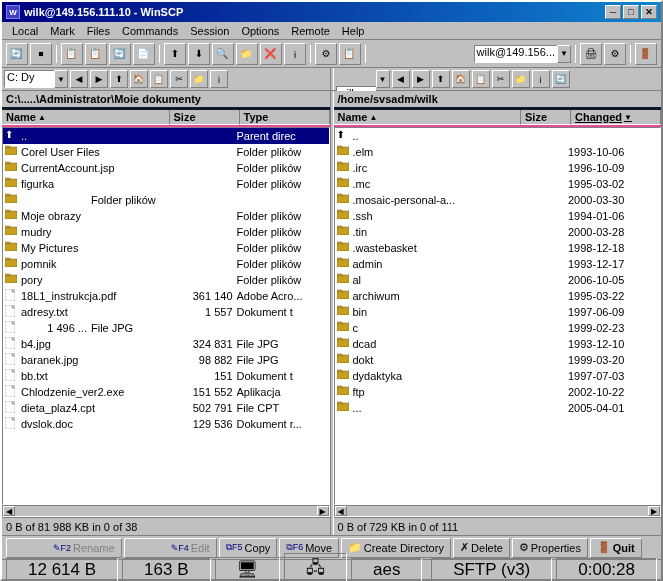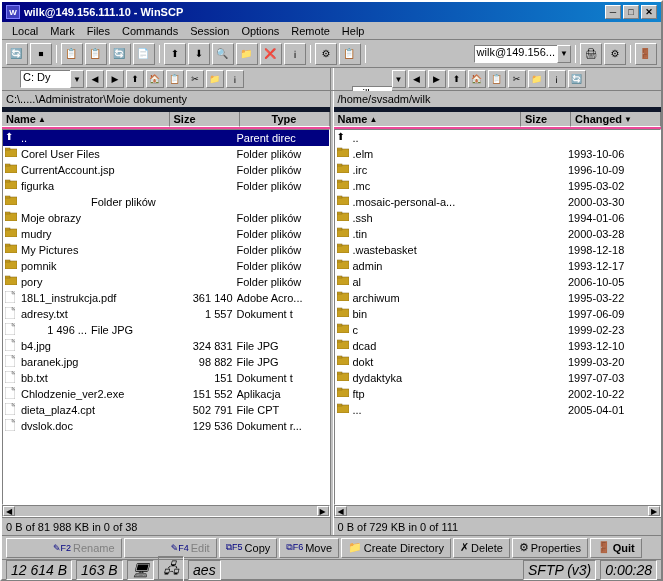--- a/index.html
+++ b/index.html
@@ -131,22 +131,22 @@
     .panel {
       display: flex;
       flex-direction: column;
       flex: 1;
       overflow: hidden;
     }
     .panel-path {
       background: #c0c0c0;
       padding: 2px 4px;
       font-size: 11px;
-      font-weight: normal;
-      border-bottom: 5px solid #0f172a;
+      font-weight: bold;
+      border-bottom: 3px solid #0f172a;
       flex-shrink: 0;
     }
     .panel-header {
       display: flex;
       background: #c0c0c0;
       border-bottom: 2px solid #ec4899;
       flex-shrink: 0;
     }
     .col-header {
       padding: 1px 4px;
@@ -270,26 +270,25 @@
       background: #c0c0c0;
       display: flex;
       align-items: center;
       padding: 1px 4px;
       height: 20px;
       flex-shrink: 0;
       border-top: 1px solid #808080;
       gap: 4px;
     }
     .status-item {
-      padding: 1px 4px;
-      font-size: 14px;
+      padding: 1px 21px;
+      font-size: 17px;
       border: 1px solid;
       border-color: #808080 #ffffff #ffffff #808080;
       white-space: nowrap;
-      font-style: italic;
     }
     .address-combo {
       display: flex;
       align-items: center;
       height: 18px;
     }
     .combo-text {
       height: 18px;
       border: 1px solid;
       border-color: #808080 #ffffff #ffffff #808080;
@@ -307,21 +306,21 @@
       border-color: #ffffff #808080 #808080 #ffffff;
       display: flex;
       align-items: center;
       justify-content: center;
       font-size: 8px;
       cursor: pointer;
     }
     .panel-addr-row {
       display: flex;
       align-items: center;
-      padding: 1px 18px;
+      padding: 1px 2px;
       gap: 2px;
       background: #c0c0c0;
       height: 22px;
       flex-shrink: 0;
     }
   </style>
 </head>
 <body>
 
 <div class="window">
@@ -425,21 +424,21 @@
     <div class="panel">
       <div class="panel-path">C:\.....\Administrator\Moie dokumenty</div>
       <div class="panel-header">
         <div class="col-header" style="flex:1;">
           <span>Name</span>
           <span class="sort-arrow">▲</span>
         </div>
         <div class="col-header" style="width:70px; text-align:right;">
           <span>Size</span>
         </div>
-        <div class="col-header" style="width:90px;justify-content:center;">
+        <div class="col-header" style="width:90px;">
           <span>Type</span>
         </div>
       </div>
       <div class="file-list" id="left-file-list">
           <div class="file-row selected">
             <span class="file-icon">⬆</span>
             <span class="file-name">..</span>
             <span class="file-size"></span>
             <span class="file-type">Parent direc</span>
           </div>
@@ -628,21 +627,21 @@
     <div class="panel">
       <div class="panel-path">/home/svsadm/wilk</div>
       <div class="panel-header">
         <div class="col-header" style="flex:1;">
           <span>Name</span>
           <span class="sort-arrow">▲</span>
         </div>
         <div class="col-header" style="width:50px; text-align:right;">
           <span>Size</span>
         </div>
-        <div class="col-header" style="width:90px;">
+        <div class="col-header" style="width:90px;text-decoration:underline;">
           <span>Changed</span>
           <span class="sort-arrow">▼</span>
         </div>
       </div>
       <div class="file-list" id="right-file-list">
           <div class="file-row">
             <span class="file-icon">⬆</span>
             <span class="file-name">..</span>
             <span class="file-size" style="width: 50px;"></span>
             <span class="file-changed"></span>

